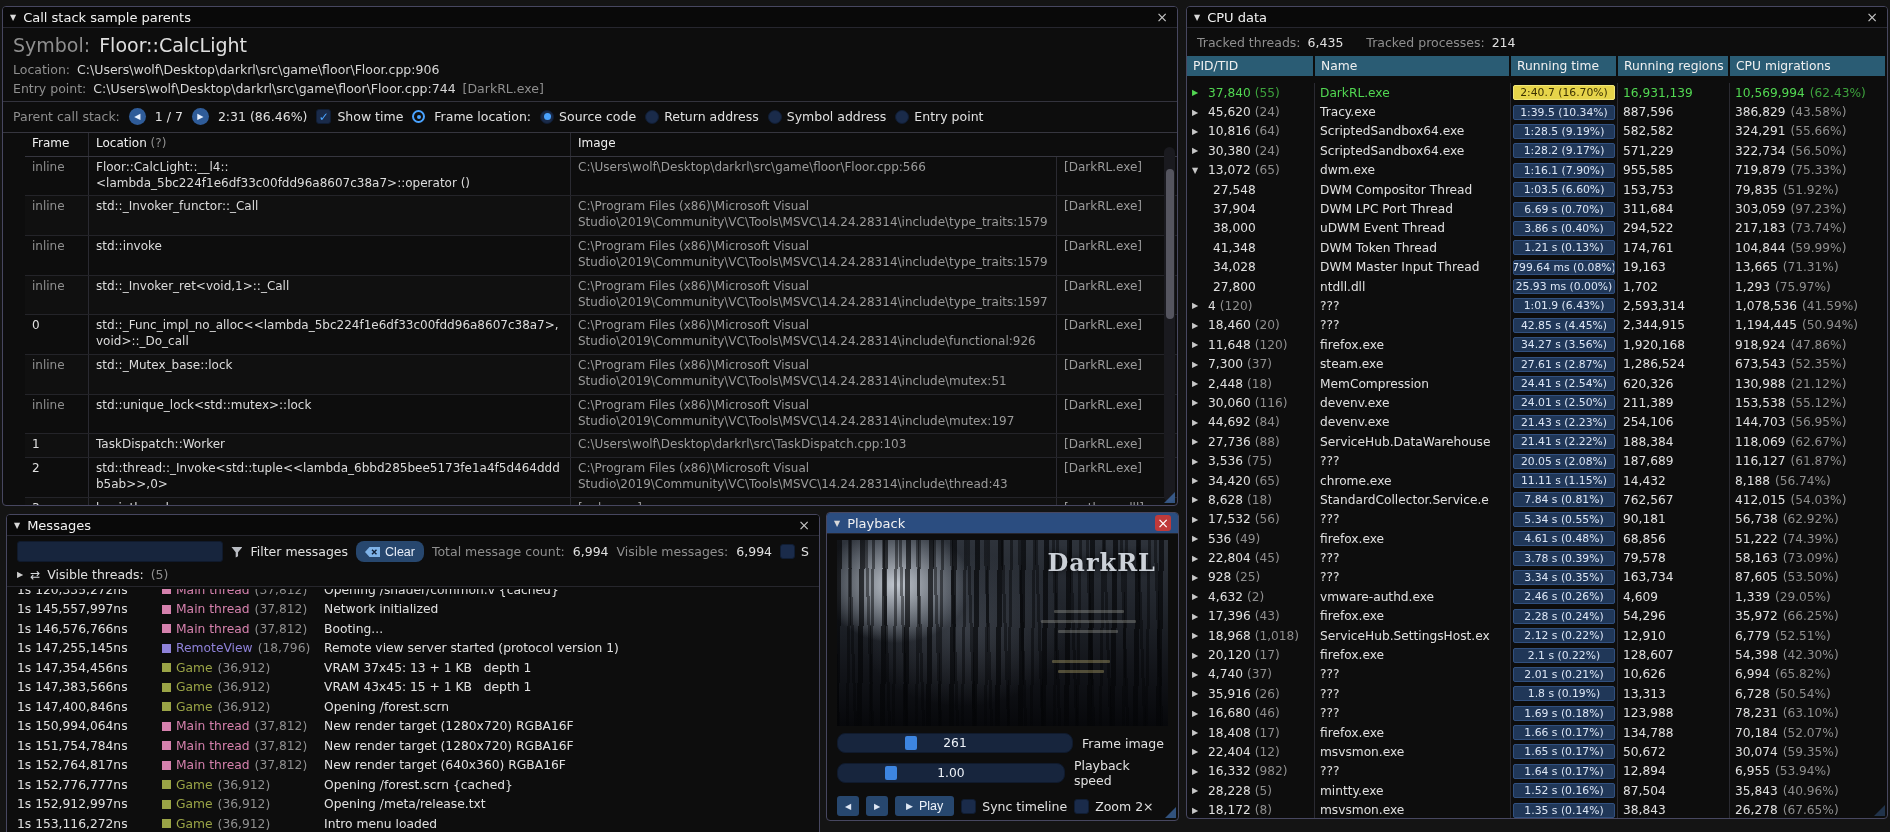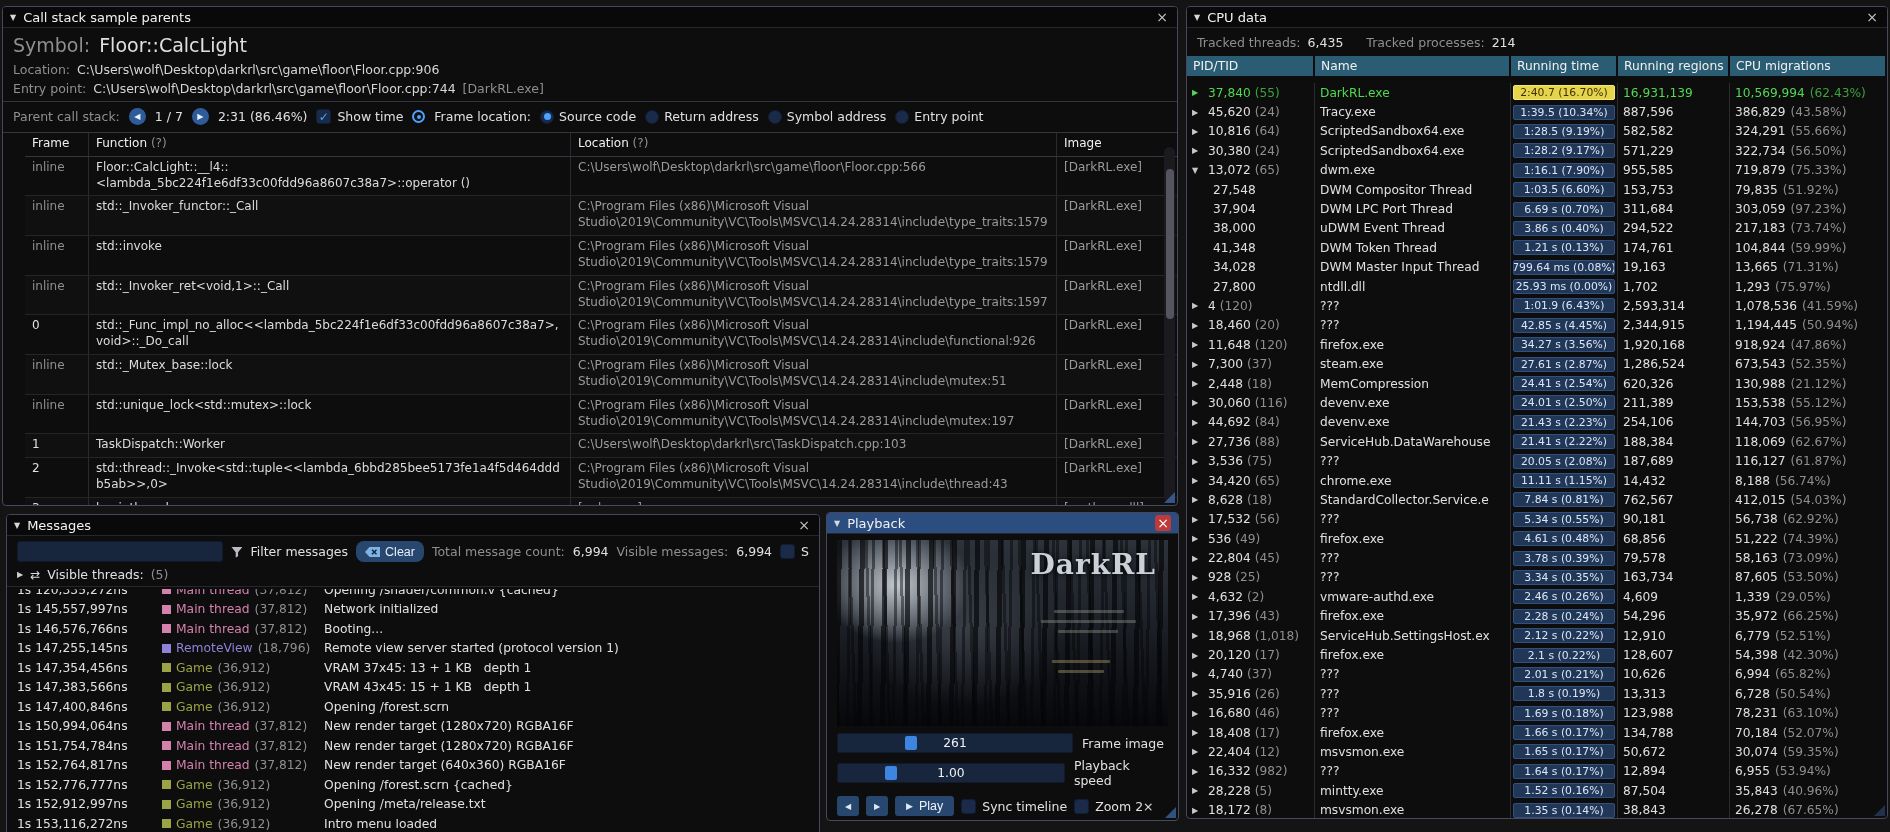--- a/index.html
+++ b/index.html
@@ -67,29 +67,29 @@
   
   #playback-panel{left:826px;top:512px;width:353px;height:309px;}
   .pb-body{padding:6px 10px;}
   .frame-image{position:relative;width:331px;height:186px;background:#0b0d11;overflow:hidden;margin-bottom:7px;}
   .fi-fog{position:absolute;inset:0;background:
     radial-gradient(95px 75px at 18% 24%, rgba(212,218,226,0.9), rgba(150,158,168,0.42) 55%, transparent 78%),
     radial-gradient(150px 110px at 38% 48%, rgba(118,126,138,0.33), transparent 70%),
     linear-gradient(180deg,#2e333b 0%,#21252c 35%,#121419 70%,#07080b 100%);}
   .fi-trees{position:absolute;inset:0;opacity:.8;background:repeating-linear-gradient(91deg, rgba(4,5,7,0.85) 0 5px, rgba(4,5,7,0) 5px 12px, rgba(4,5,7,0.6) 12px 15px, rgba(4,5,7,0) 15px 23px);}
   .fi-trees2{position:absolute;inset:0;opacity:.5;background:repeating-linear-gradient(88deg, rgba(3,4,6,0.9) 0 3px, rgba(3,4,6,0) 3px 17px);}
-  .fi-logo{position:absolute;top:8px;right:12px;font-family:"DejaVu Serif","Liberation Serif",serif;font-weight:bold;font-size:28px;letter-spacing:1px;color:#ccd1d8;text-shadow:0 0 6px rgba(0,0,0,.9);}
+  .fi-logo{position:absolute;top:8px;right:12px;font-family:"DejaVu Serif","Liberation Serif",serif;font-weight:bold;font-size:24px;letter-spacing:1px;color:#ccd1d8;text-shadow:0 0 6px rgba(0,0,0,.9);}
   .fi-line{position:absolute;height:3px;background:rgba(205,205,190,0.28);border-radius:1px;}
   .fl1{top:70px;right:44px;width:70px;}
   .fl2{top:80px;right:32px;width:95px;}
   .fl3{top:90px;right:50px;width:60px;}
   .fl4{top:120px;right:58px;width:58px;background:rgba(222,206,130,0.32);}
   .fl5{top:130px;right:64px;width:46px;background:rgba(222,206,130,0.32);}
   .slider-row{display:flex;align-items:center;gap:9px;margin-bottom:5px;}
-  .slider{position:relative;width:236px;height:20px;background:#17253d;border:1px solid #101a2c;border-radius:2px;}
+  .slider{position:relative;width:236px;height:20px;background:#17253d;border:1px solid #101a2c;border-radius:8px;}
   .grab{position:absolute;top:2px;width:12px;height:14px;background:#3d85e0;border-radius:2px;}
   .slider-value{position:absolute;inset:0;display:flex;align-items:center;justify-content:center;font-size:12.3px;color:#eef2f8;}
   .pb-buttons{display:flex;align-items:center;gap:7px;margin:8px 0 9px;white-space:nowrap;}
   .step-btn{width:22px;height:20px;background:#27476e;border:none;border-radius:3px;color:#dfe8f5;font-size:8px;display:flex;align-items:center;justify-content:center;cursor:pointer;}
   .play-btn{height:20px;padding:0 11px;background:#27476e;border:none;border-radius:3px;color:#eef3fa;font-size:12.5px;display:inline-flex;align-items:center;gap:6px;cursor:pointer;}
   .play-ic{font-size:9px;color:#dfe8f5;}
   .cb-wrap{display:inline-flex;align-items:center;gap:6px;cursor:pointer;}
 
   
   #cpu-panel{left:1186px;top:6px;width:702px;height:813px;}
@@ -172,21 +172,20 @@
         <span class="radio-item">
           <span class="rb">
               <span class="dot"></span>
             </span>
           <span>Entry point</span>
         </span>
       </div>
       <div class="cs-table">
         <div class="cs-row cs-head">
           <div class="cs-cell">Frame</div>
-          <div class="cs-cell"><span>Function</span> <span class="dim">(?)</span></div>
           <div class="cs-cell"><span>Location</span> <span class="dim">(?)</span></div>
           <div class="cs-cell">Image</div>
         </div>
         <div id="cs-rows">
             <div class="cs-row">
               <div class="cs-cell dim">inline</div>
               <div class="cs-cell col-func">Floor::CalcLight::__l4::&lt;lambda_5bc224f1e6df33c00fdd96a8607c38a7&gt;::operator ()</div>
               <div class="cs-cell col-loc">C:\Users\wolf\Desktop\darkrl\src\game\floor\Floor.cpp:566</div>
               <div class="cs-cell col-img">[DarkRL.exe]</div>
             </div>

